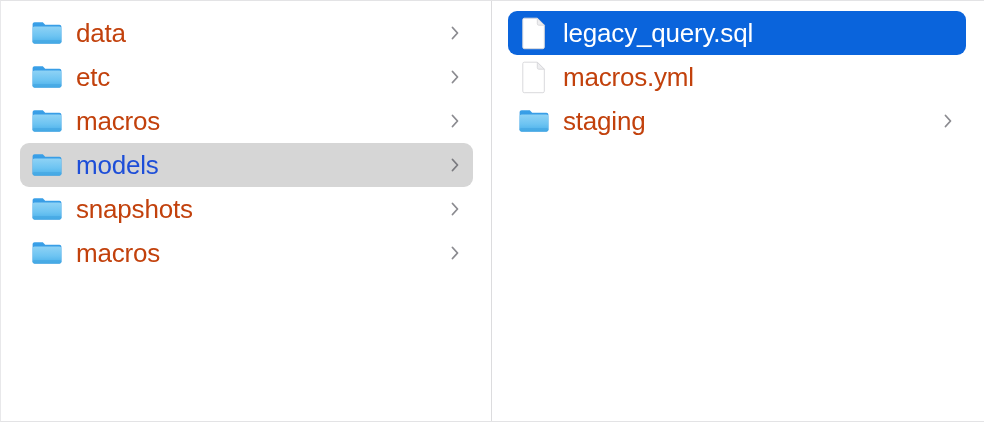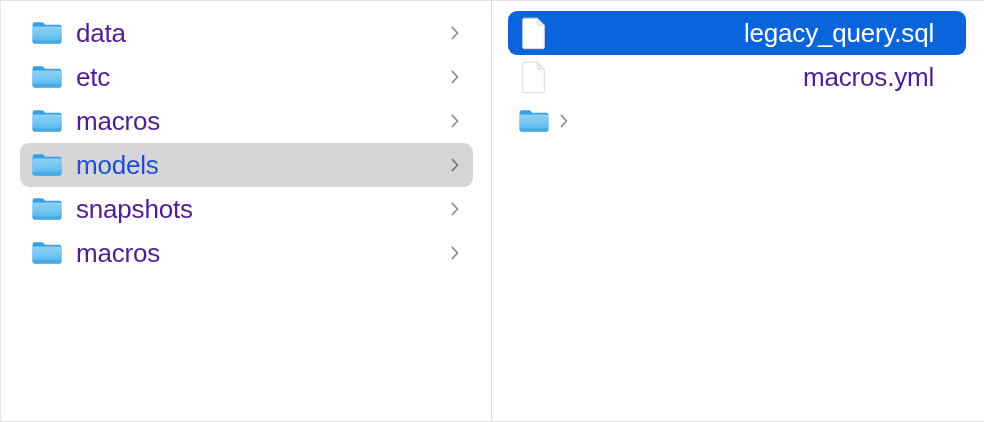--- a/index.html
+++ b/index.html
@@ -51,21 +51,20 @@
     border-radius: 9px;
     margin: 0 18px 0 19px;
     padding-left: 11px;
     padding-right: 12px;
     cursor: default;
     user-select: none;
   }
   .col-right .row {
     margin: 0 18px 0 16px;
     padding-left: 10px;
-    text-align: right;
   }
 
   .row.selected-active {
     background: #0a64dc;
   }
   .row.selected-inactive {
     background: #d6d6d6;
   }
 
   .icon-wrap {
@@ -78,21 +77,21 @@
   .icon-wrap svg {
     display: block;
     width: 32px;
     height: 34px;
   }
 
   .row-label {
     margin-left: 13px;
     font-size: 26px;
     line-height: 30px;
-    color: #4c1d95;
+    color: #c2410c;
     letter-spacing: -0.2px;
     white-space: nowrap;
     overflow: hidden;
     text-overflow: ellipsis;
     flex: 1 1 auto;
   }
   .row.selected-active .row-label {
     color: #ffffff;
   }
   .row.selected-inactive .row-label {
@@ -320,20 +319,21 @@
                   <stop offset="0" stop-color="#8ed2f5"></stop>
                   <stop offset="0.55" stop-color="#6ec4f2"></stop>
                   <stop offset="1" stop-color="#49b0ea"></stop>
                 </linearGradient>
               </defs>
               <path d="M1.6 8.2c0-1.1.9-2 2-2h8.2l2.4 2.6h14.2c1.1 0 2 .9 2 2v14.6c0 1.1-.9 2-2 2H3.6c-1.1 0-2-.9-2-2V8.2z" fill="url(#fback)"></path>
               <path d="M1.6 12.6c0-1.1.9-2 2-2h24.8c1.1 0 2 .9 2 2v12.8c0 1.1-.9 2-2 2H3.6c-1.1 0-2-.9-2-2V12.6z" fill="url(#ffront)"></path>
               <rect x="1.6" y="24.1" width="28.8" height="3.3" rx="1.6" fill="#3fa3e0" opacity="0.55"></rect>
             </svg>
           </span>
+          <span class="row-label">staging</span>
           <span class="chevron">
             <svg width="12" height="20" viewBox="0 0 12 20" xmlns="http://www.w3.org/2000/svg">
               <path class="ch-stroke" d="M3.5 4.5L8.5 10l-5 5.5" fill="none" stroke-width="1.8" stroke-linecap="round" stroke-linejoin="round"></path>
             </svg>
           </span>
         </div>
       </div>
   </div>
 
 </div>

